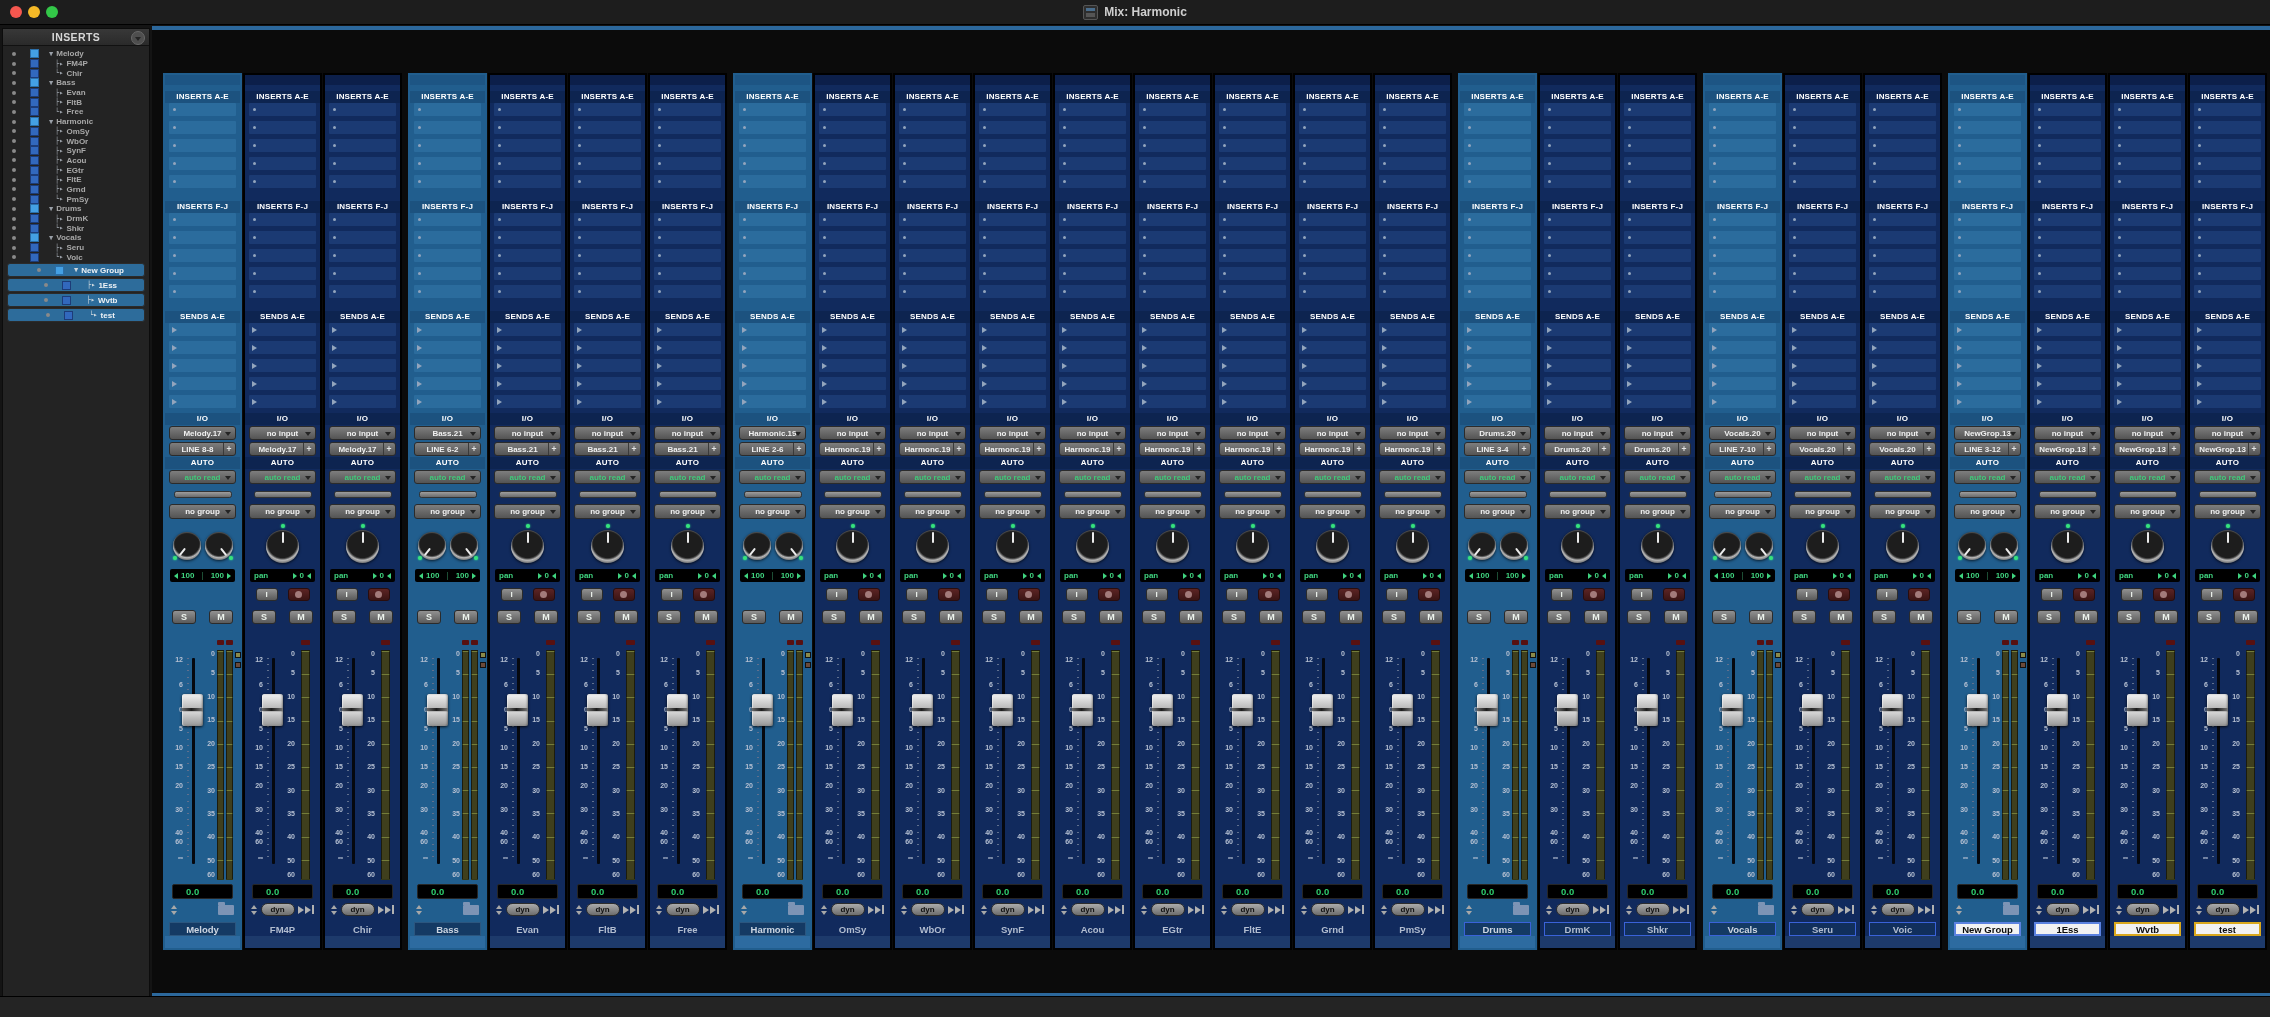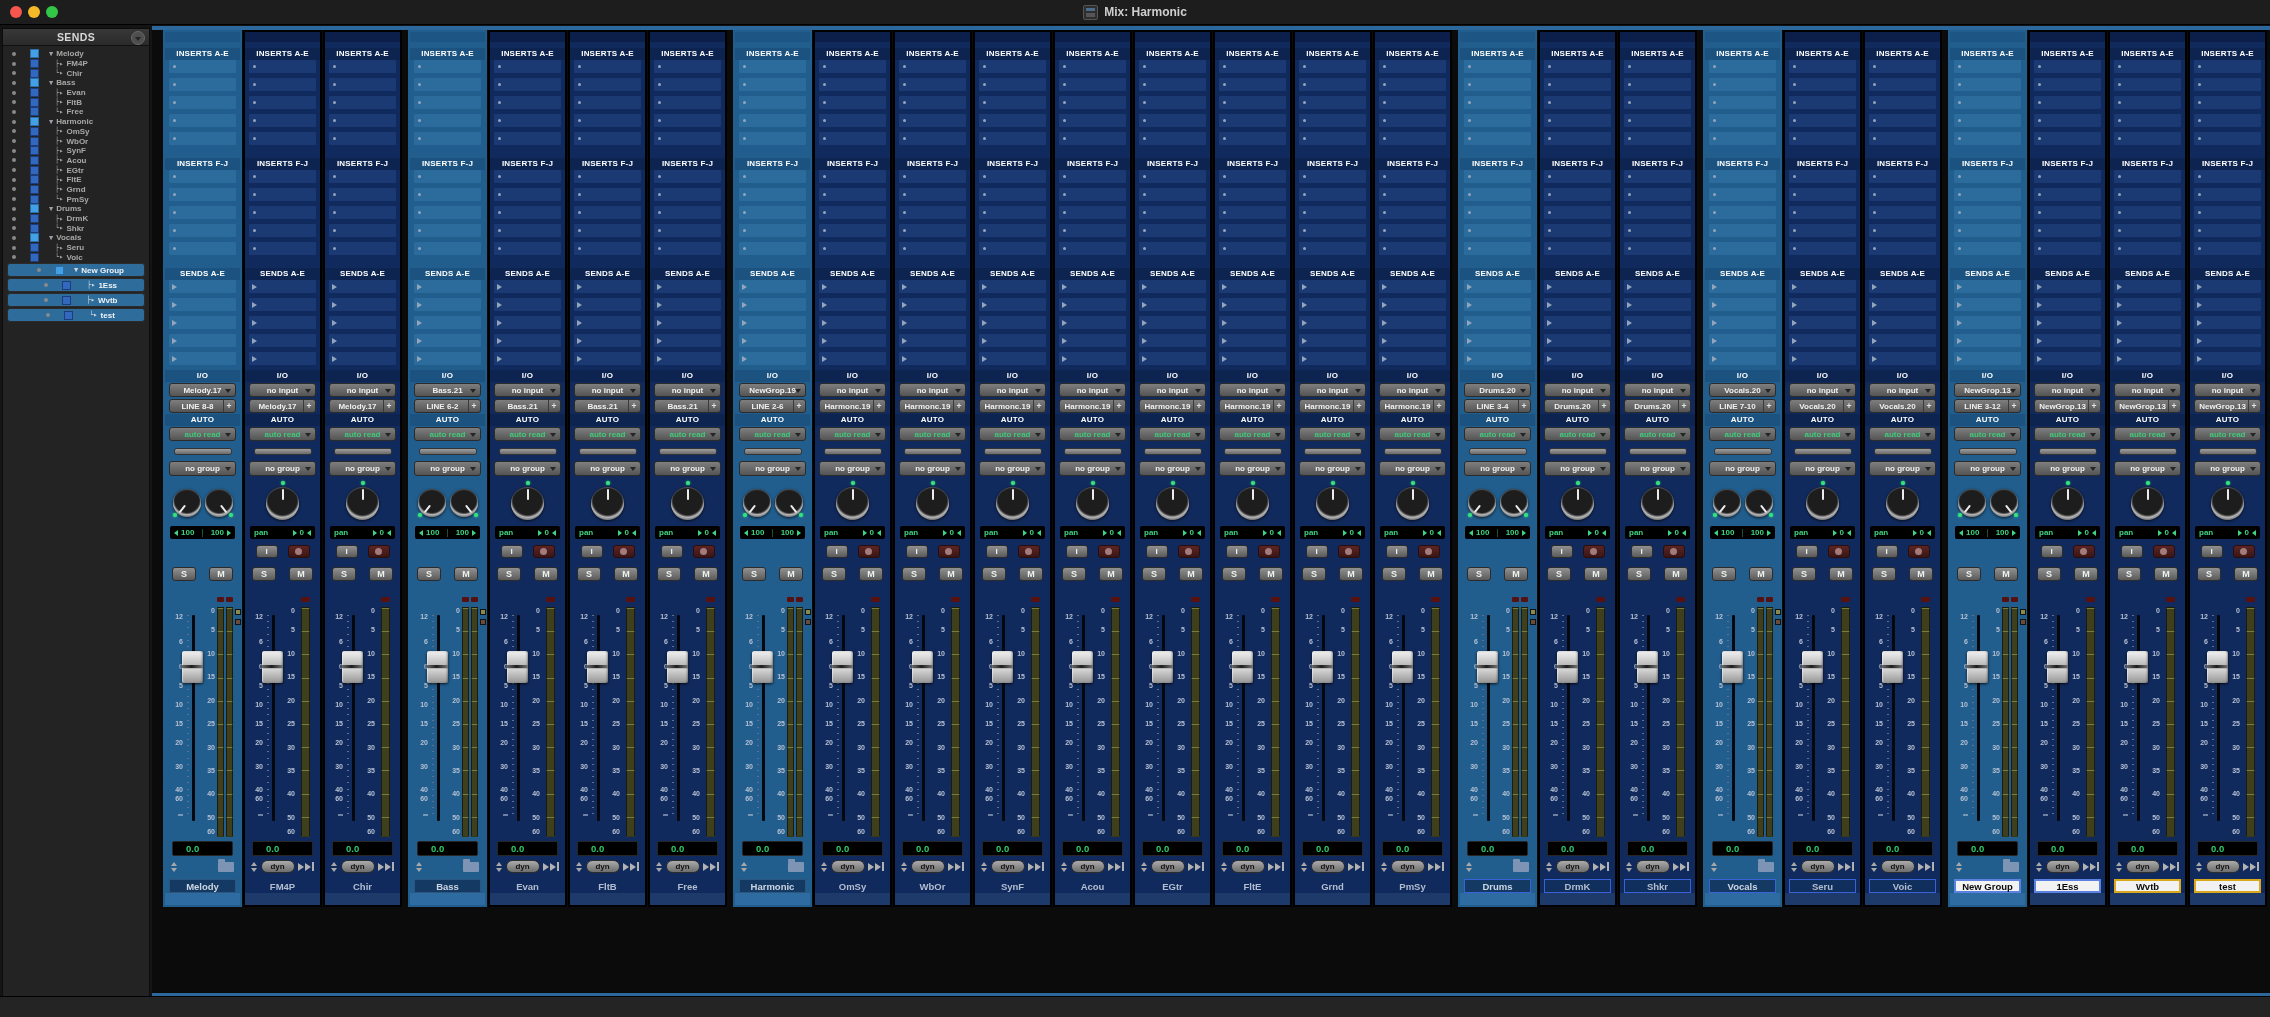--- a/index.html
+++ b/index.html
@@ -28,21 +28,21 @@
   .trow .dot{width:4px;height:4px;border-radius:50%;background:#8a8a8a;margin-left:9px;flex:none}
   .trow .sq{width:7px;height:7px;margin-left:14px;flex:none;background:#3268bd;border:1px solid #1d3c78}
   .trow.folder .sq{background:#44a0e4;border-color:#2b6ea8}
   .trow .tree{font-family:"DejaVu Sans Mono",monospace;font-size:7px;color:#9aa0a8;margin-left:10px;flex:none;white-space:pre}
   .trow.sel .tree{color:#cfd8de}
   .trow .tname{margin-left:3px;white-space:nowrap;font-weight:bold}
   .trow.folder .tname{font-weight:bold}
   .trow.child .tree{margin-left:16px}
   
   #mixer{position:absolute;left:152px;top:26px;right:0;bottom:20px;background:#0b0b0b;
-    border-top:4px solid #2c689c;border-bottom:4px solid #2c689c;display:flex;align-items:flex-start;padding-left:11px;box-sizing:border-box}
+    border-top:4px solid #2c689c;border-bottom:4px solid #2c689c;display:flex;align-items:center;padding-left:11px;box-sizing:border-box}
   .strip{width:79px;flex:none;margin-right:1px;display:flex;flex-direction:column;box-sizing:border-box;border:2px solid transparent;position:relative}
   .strip.child{background:#112a5d;border-color:#000}
   .strip.folder{background:#215e8e}
   .strip.gstart{margin-left:5px}
   .topband{height:10px;margin-bottom:6px}
   .strip.child .topband{background:#0c1f4a}
   .strip.folder .topband{background:#1d5584}
   .seclab{height:12px;line-height:12px;text-align:center;font-size:8px;font-weight:bold;color:#fff;letter-spacing:.2px}
   .strip.child .seclab{background:#0d2450}
   .strip.folder .seclab{background:#1c527f}
@@ -140,21 +140,21 @@
   <span class="tl y"></span>
   <span class="tl g"></span>
   <div id="titlewrap">
     <span id="appico"></span>
     <span id="title">Mix: Harmonic</span>
   </div>
 </div>
 
 <div id="sidebar">
   <div id="sb-head">
-    <span id="sb-title">SENDS</span>
+    <span id="sb-title">INSERTS</span>
     <span id="sb-circ">
         <span class="dd"></span>
       </span>
   </div>
   <div id="tracklist">
       <div class="trow folder">
         <span class="dot"></span>
         <span class="sq"></span>
         <span class="tree">▼</span>
         <span class="tname">Melody</span>
@@ -1368,21 +1368,21 @@
         <span class="sarrow"></span>
       </div>
       <div class="slot">
         <span class="sarrow"></span>
       </div>
       <div class="slot">
         <span class="sarrow"></span>
       </div>
       <div class="seclab">I/O</div>
       <div class="sel">
-        <span>NewGrop.19</span>
+        <span>Harmonic.19</span>
         <span class="dd"></span>
       </div>
       <div class="sel outsel">
         <span>LINE 2-6</span>
         <span class="pathico">+</span>
       </div>
       <div class="seclab">AUTO</div>
       <div class="sel auto">
         <span>auto read</span>
         <span class="dd"></span>

